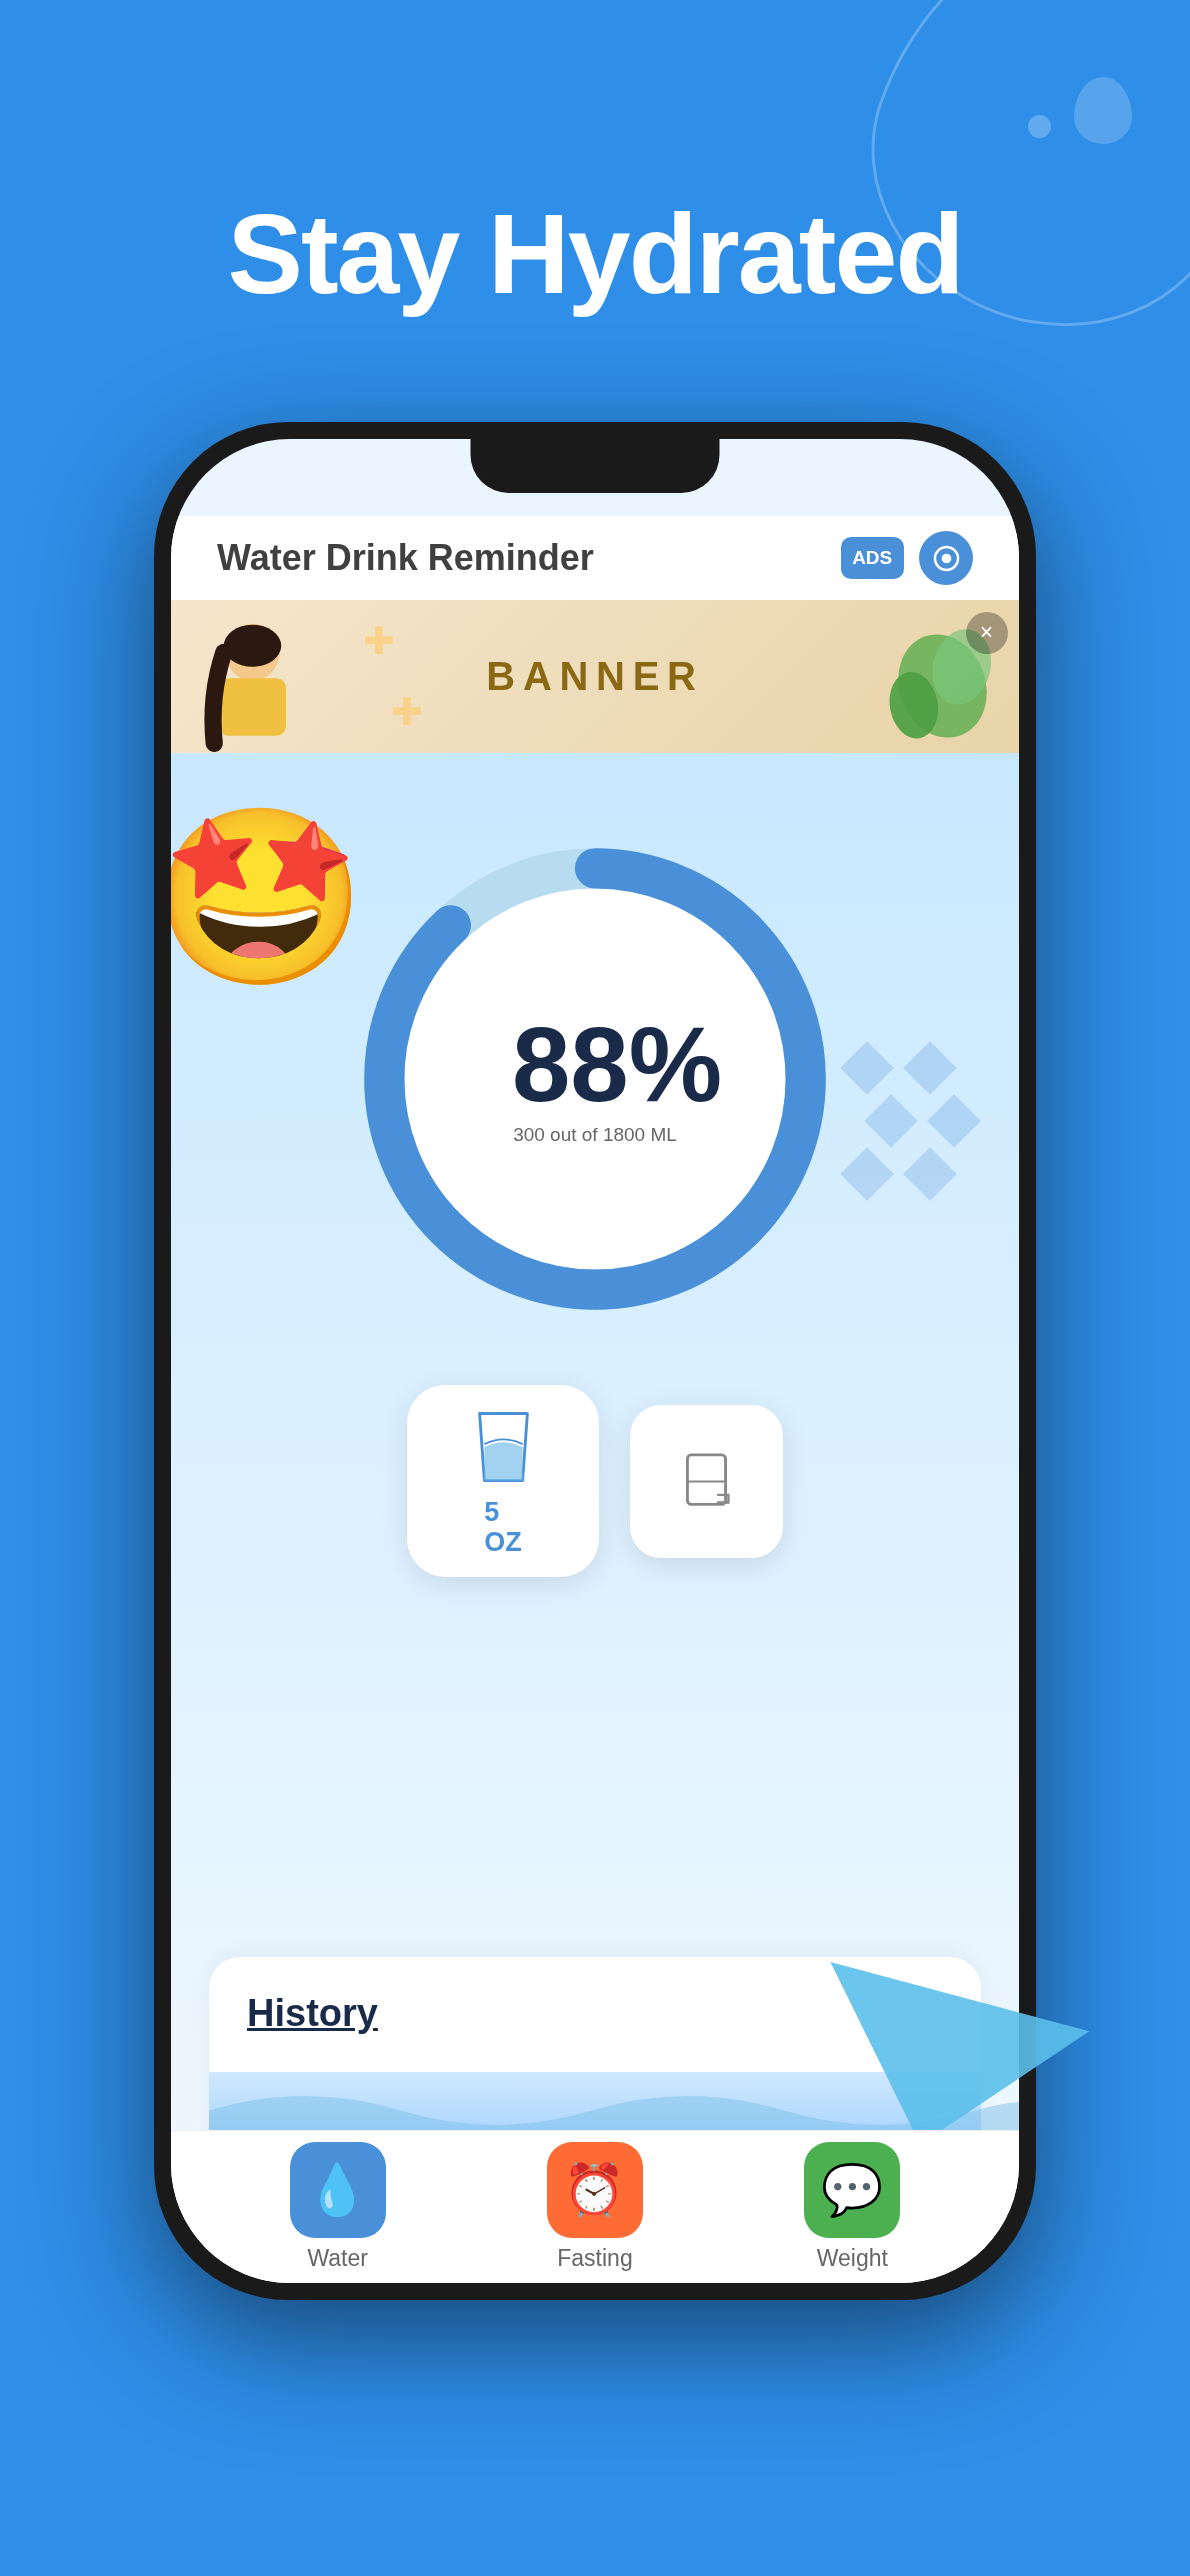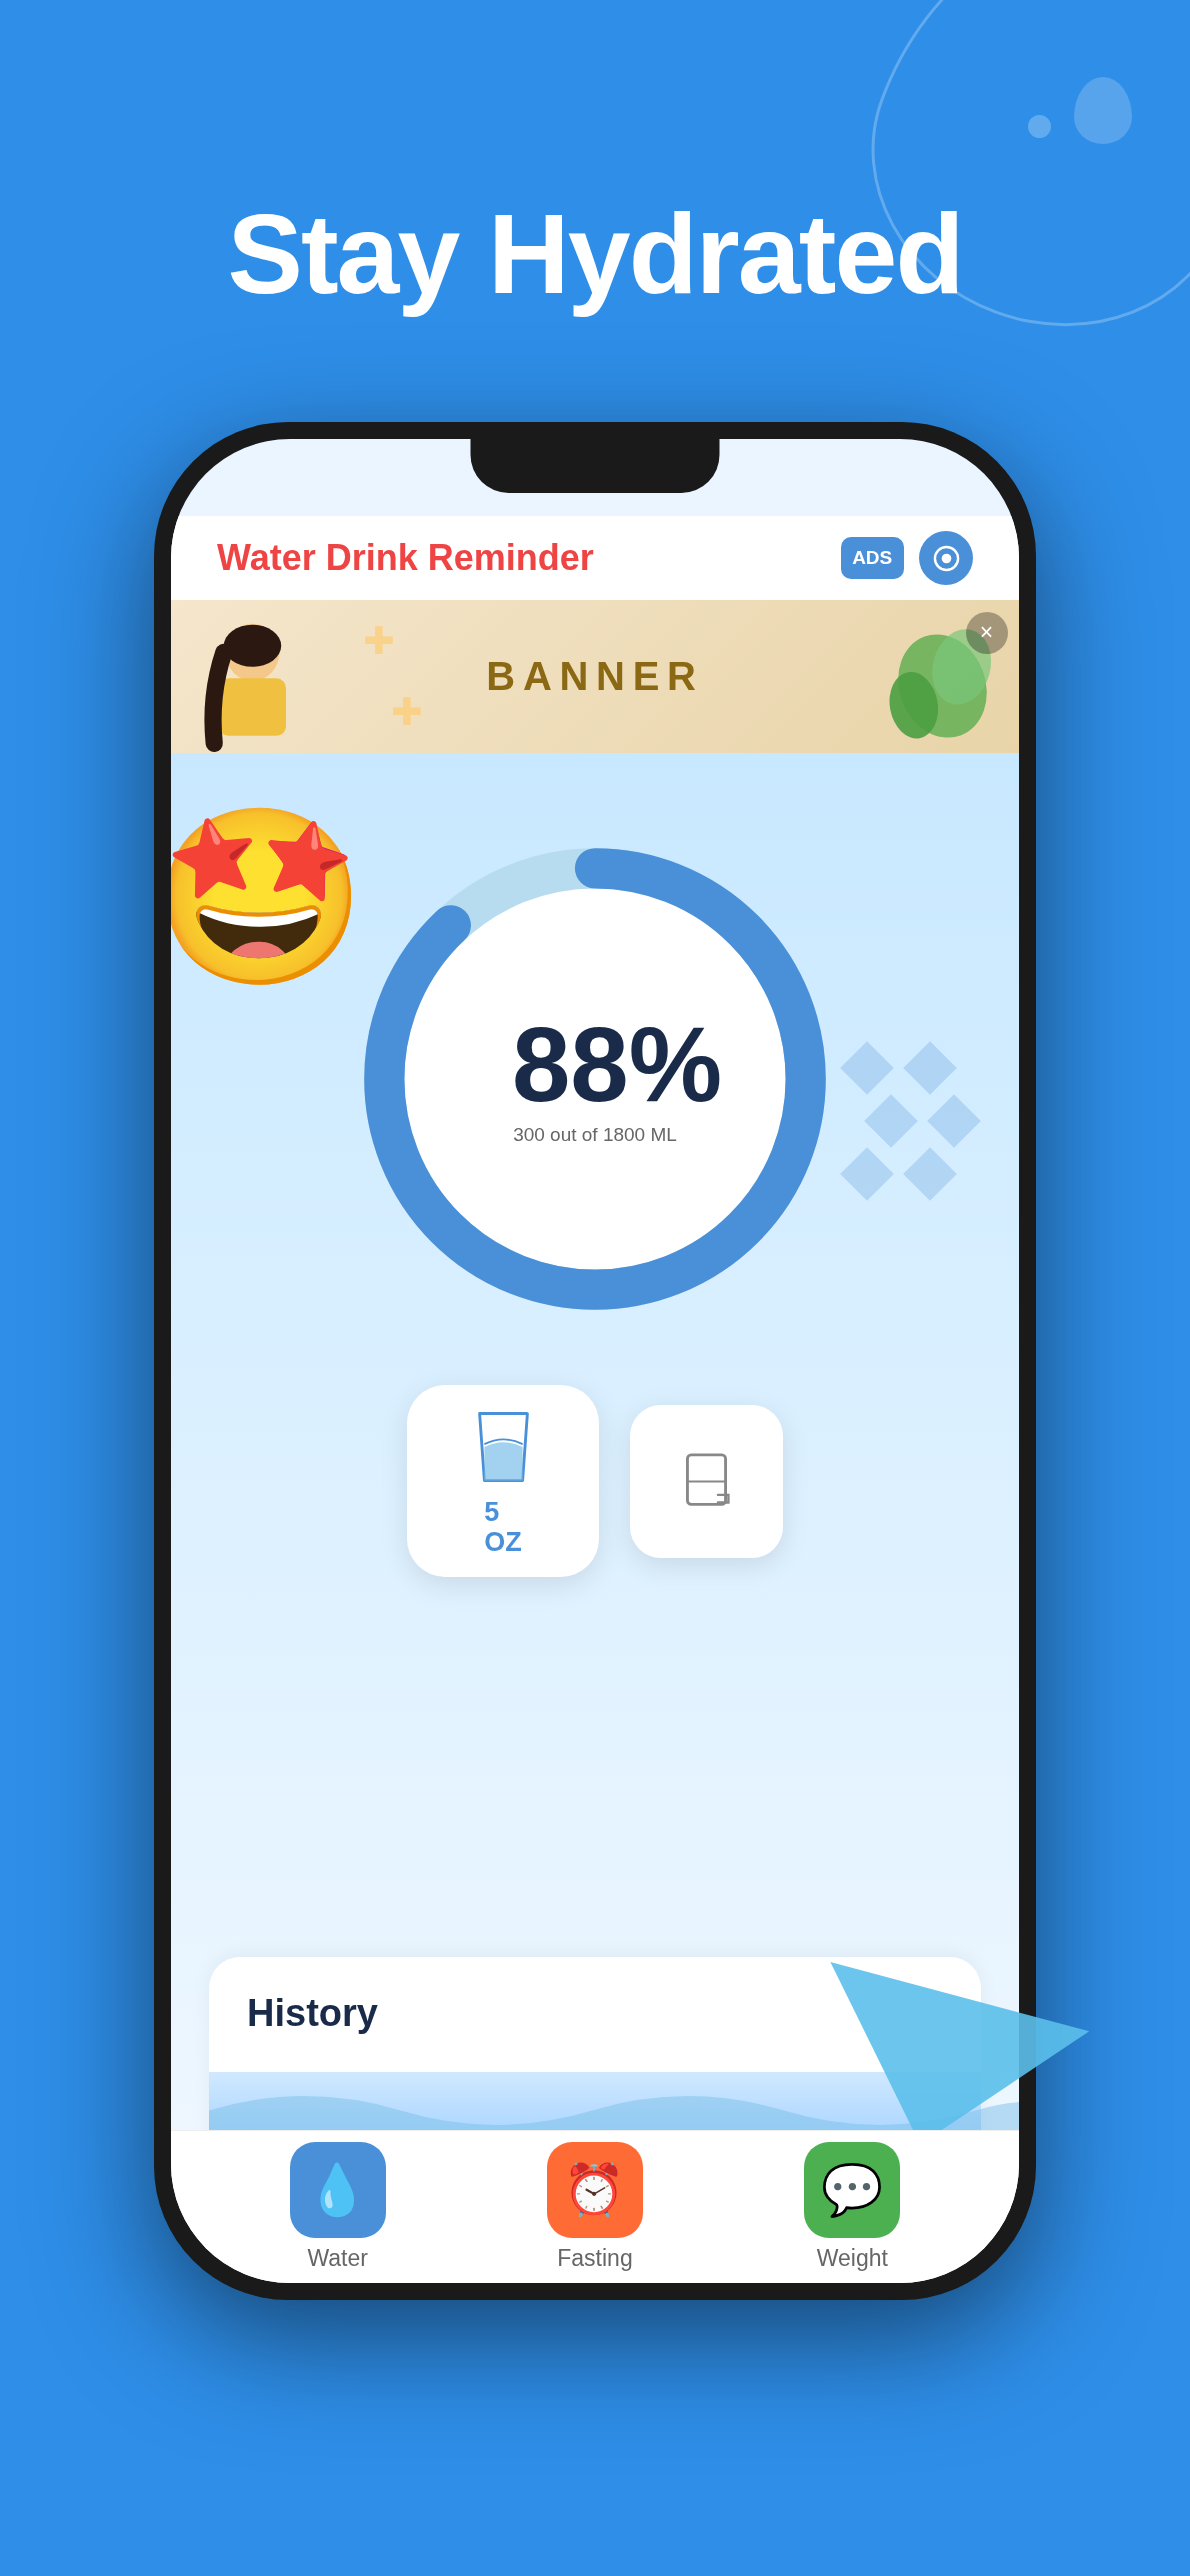--- a/index.html
+++ b/index.html
@@ -181,21 +181,21 @@
       background: white;
       display: flex;
       align-items: center;
       justify-content: space-between;
       padding: 0 46px;
       z-index: 40;
     }
     .app-title {
       font-size: 36px;
       font-weight: 700;
-      color: #ef4444;
+      color: #404040;
     }
     .header-icons {
       display: flex;
       align-items: center;
       gap: 15.3px;
     }
     .ads-btn {
       width: 63px;
       height: 42px;
       background: #4A90D9;
@@ -390,20 +390,21 @@
       position: absolute;
       bottom: 0;
       left: 0;
       right: 0;
       height: 192px;
     }
     .history-title {
       font-size: 38px;
       font-weight: 700;
       color: #1a2b4a;
+      text-decoration: underline;
     }
     .history-wave {
       position: absolute;
       bottom: 0;
       left: 0;
       right: 0;
       height: 77px;
       background: linear-gradient(180deg, rgba(100,180,255,0.3), rgba(100,180,255,0.6));
       border-radius: 0;
     }

